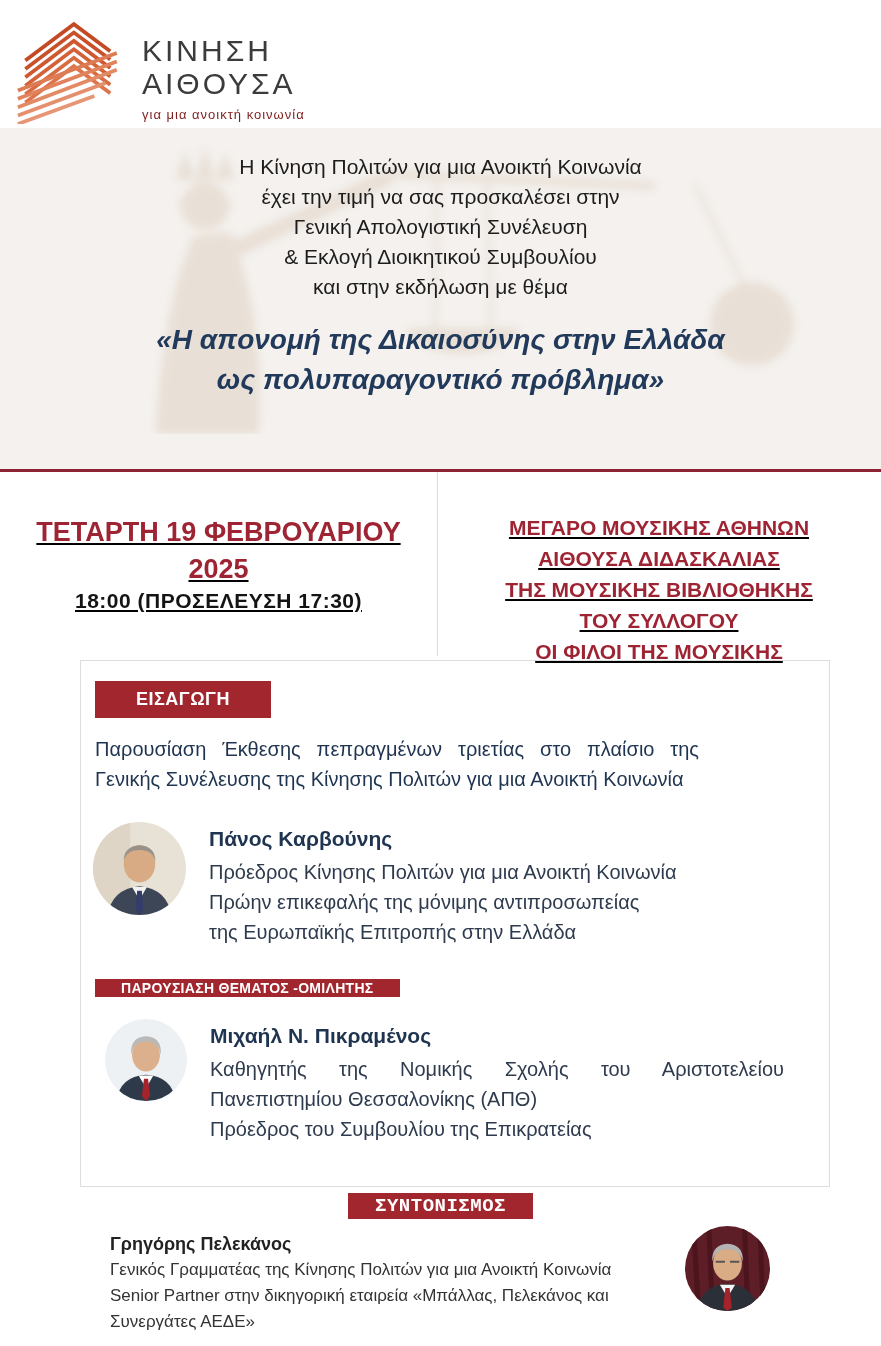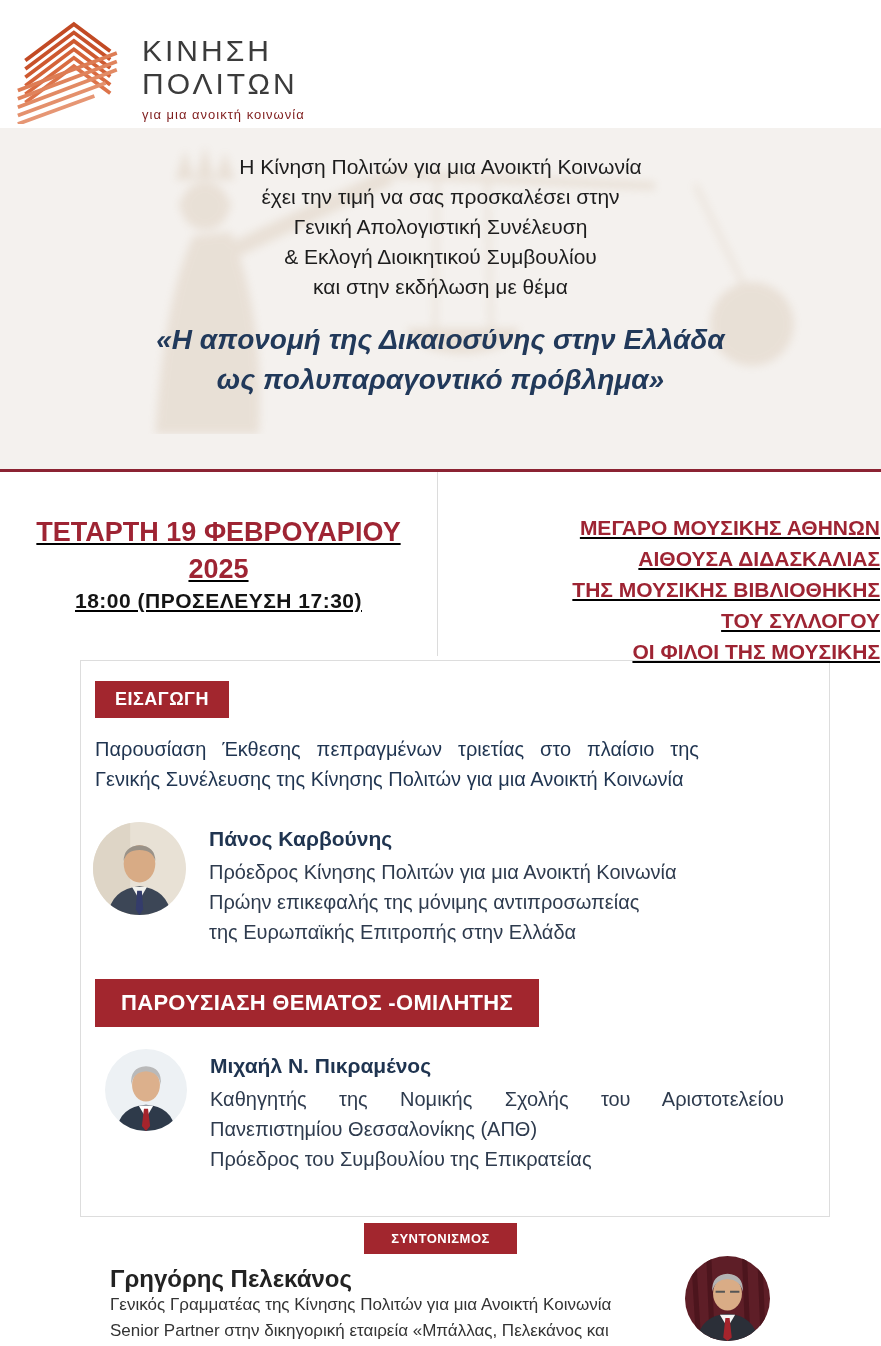--- a/index.html
+++ b/index.html
@@ -18,50 +18,50 @@
   
   .hero { position:relative; height:344px; background:#f4f1ee; border-bottom:3px solid #8b2332; text-align:center; padding-top:24px; overflow:hidden; }
   .hero-statue { position:absolute; left:55px; top:0; width:770px; height:306px; pointer-events:none; }
   .hero-inner { position:relative; z-index:2; }
   .intro-line { font-size:21px; color:#1d1d1d; line-height:30px; }
   .hero-title { margin-top:18px; font-size:28px; font-weight:bold; font-style:italic; color:#21395a; line-height:40px; }
 
   
   .when-where { display:flex; height:184px; background:#ffffff;text-decoration:underline; }
   .when { width:437px; text-align:center; padding-top:42px; }
-  .where { width:443px; text-align:right; padding-top:40px; border-left:1px solid #dcdcdc; }
+  .where { width:443px; text-align:center; padding-top:40px; border-left:1px solid #dcdcdc; }
   .date-line { font-size:27px; font-weight:bold; color:#9e2433; line-height:37px; }
   .time-line { margin-top:1px; font-size:21px; font-weight:bold; color:#141414; letter-spacing:.5px; }
   .venue-line { font-size:21px; font-weight:bold; color:#9e2433; line-height:31px; }
 
   
   .card { width:750px; margin:4px 0 0 80px; border:1px solid #dddddd; background:#ffffff; padding:20px 0 42px 0; }
   .badge { display:inline-block; background:#a2262e; color:#ffffff; font-weight:bold; }
-  .badge-intro { margin-left:14px; font-size:18px; padding:8px 20px; letter-spacing:.5px; }
+  .badge-intro { margin-left:14px; font-size:18px; padding:8px 41px; letter-spacing:.5px; }
   .card-par { margin:16px 130px 0 14px; font-size:20px; color:#1f3450; line-height:30px; text-align:justify; }
-  .badge-pres { margin:32px 4px 0 14px; font-size:22px; padding:11px 26px; letter-spacing:.3px; }
+  .badge-pres { margin:32px 4px 0 14px; font-size:14px; padding:1px 26px; letter-spacing:.3px; }
   .speaker { display:flex; align-items:flex-start; margin-top:28px; }
   .speaker-1 { margin-left:12px; }
   .speaker-2 { margin:22px 45px 0 24px; }
   .avatar { border-radius:50%; overflow:hidden; flex:0 0 auto; }
   .avatar svg { display:block; width:100%; height:100%; }
   .av-93 { width:93px; height:93px; }
   .av-82 { width:82px; height:82px; }
   .av-85 { width:85px; height:85px; }
   .speaker-text { margin-left:23px; padding-top:2px; }
   .speaker-name { font-size:21px; font-weight:bold; color:#1f3450; line-height:30px; margin-bottom:3px; }
   .speaker-role { font-size:20px; color:#2e3b4e; line-height:30px; }
   .role-justified { text-align:justify; }
 
   
   .moderation { position:relative; margin-top:6px; }
   .moderation-badge-row { text-align:center; }
-  .badge-mod { font-size:13px; padding:8px 27px; letter-spacing:.5px; }
+  .badge-mod { font-size:19px; padding:2px 27px; letter-spacing:.5px;font-family:Liberation Mono, monospace; }
   .mod-text { margin:12px 230px 0 110px; }
-  .mod-name { font-size:24px; font-weight:bold; color:#222222; line-height:26px; }
+  .mod-name { font-size:18px; font-weight:bold; color:#222222; line-height:26px; }
   .mod-role { font-size:17px; color:#333333; line-height:26px; }
   .mod-photo { position:absolute; right:111px; top:33px; }
 </style>
 </head>
 <body>
 
 <div class="page">
 
   <div class="top-band">
     <div class="logo-wrap">
@@ -75,21 +75,21 @@
           <polyline points="10,97 62,58 101,87" stroke="#dd744b" stroke-width="4"></polyline>
           <line x1="2" y1="84" x2="108" y2="44" stroke="#dd7c54" stroke-width="4"></line>
           <line x1="2" y1="93" x2="108" y2="53" stroke="#e0835c" stroke-width="4"></line>
           <line x1="2" y1="102" x2="108" y2="62" stroke="#e28a64" stroke-width="4"></line>
           <line x1="2" y1="111" x2="96" y2="76" stroke="#e4906c" stroke-width="4"></line>
           <line x1="2" y1="120" x2="84" y2="90" stroke="#e69674" stroke-width="4"></line>
         </g>
       </svg>
       <div class="logo-text">
         <div class="logo-line">ΚΙΝΗΣΗ</div>
-        <div class="logo-line">ΠΟΛΙΤΩΝ</div>
+        <div class="logo-line">ΑΙΘΟΥΣΑ</div>
         <div class="logo-tagline">για μια ανοικτή κοινωνία</div>
       </div>
     </div>
   </div>
 
   <div class="hero">
     <svg class="hero-statue" viewBox="0 0 770 306" aria-hidden="true">
       <defs>
           <filter id="soft">
             <feGaussianBlur stdDeviation="4"></feGaussianBlur>

